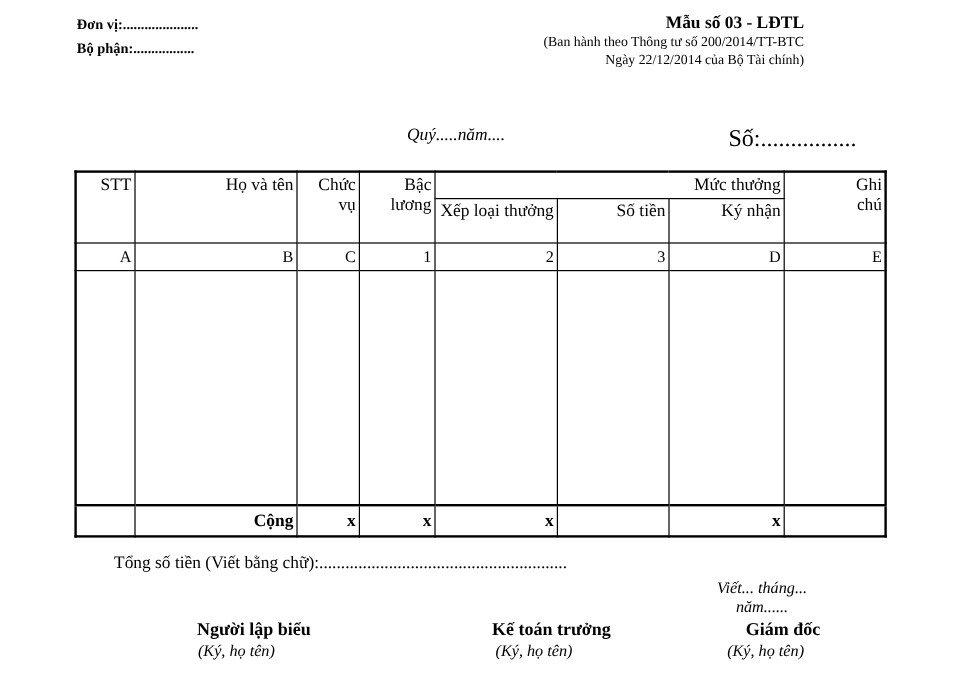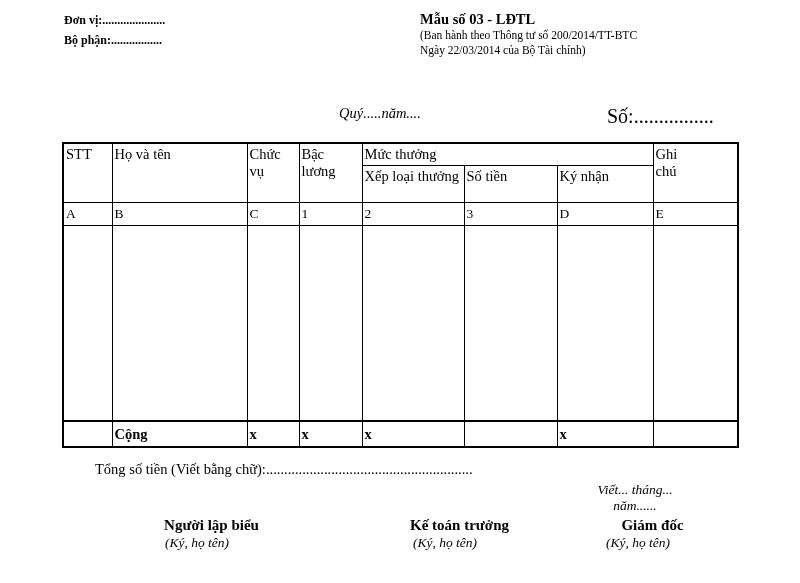--- a/index.html
+++ b/index.html
@@ -16,21 +16,21 @@
     overflow: hidden;
   }
 
   
   .org-block {
     position: absolute; left: 64px; top: 10px;
     font-weight: bold; font-size: 12px; line-height: 20px;
   }
   .form-block {
     position: absolute; left: 420px; top: 10px; width: 250px;
-    text-align: left;
+    text-align: right;
   }
   .form-no { font-weight: bold; font-size: 14.5px; line-height: 18px; }
   .form-issue { font-size: 11.5px; line-height: 15px; }
 
   
   .title {
     position: absolute; left: 0; top: 85px; width: 790px;
     text-align: center; font-weight: bold; font-size: 15.5px;
     letter-spacing: 0.3px;
   }
@@ -44,21 +44,21 @@
 
   
   table.grid {
     position: absolute; left: 62px; top: 142px;
     width: 677px; table-layout: fixed;
     border-collapse: collapse;
   }
   table.grid th, table.grid td {
     border: 1px solid #000;
     font-weight: normal;
-    text-align: left;
+    text-align: right;
     padding: 1px 2px;
     overflow: hidden;
     margin-top: 42px;
   }
   table.grid { border: 2px solid #000; }
   tr.hdr-top th   { height: 22px; font-size: 14.5px; vertical-align: top; padding-top: 2px; }
   tr.hdr-sub th   { height: 37px; font-size: 14.5px; vertical-align: top; padding-top: 2px; }
   th.h-name  { font-size: 12px; }
   th.h-note .wrapbox { display: inline-block; max-width: 34px; }
   tr.code-row td  { height: 23px; font-size: 13.5px; vertical-align: middle; }
@@ -95,21 +95,21 @@
 <div class="sheet">
 
   <div class="org-block">
     <div>Đơn vị:.....................</div>
     <div>Bộ phận:.................</div>
   </div>
 
   <div class="form-block">
     <div class="form-no">Mẫu số 03 - LĐTL</div>
     <div class="form-issue">(Ban hành theo Thông tư số 200/2014/TT-BTC</div>
-    <div class="form-issue">Ngày 22/03/2014 của Bộ Tài chính)</div>
+    <div class="form-issue">Ngày 22/12/2014 của Bộ Tài chính)</div>
   </div>
 
   <div class="subtitle">Quý.....năm....</div>
   <div class="doc-no">Số:................</div>
 
   <table class="grid">
     <colgroup>
       <col style="width:49px">
         <col style="width:135px">
         <col style="width:52px">

